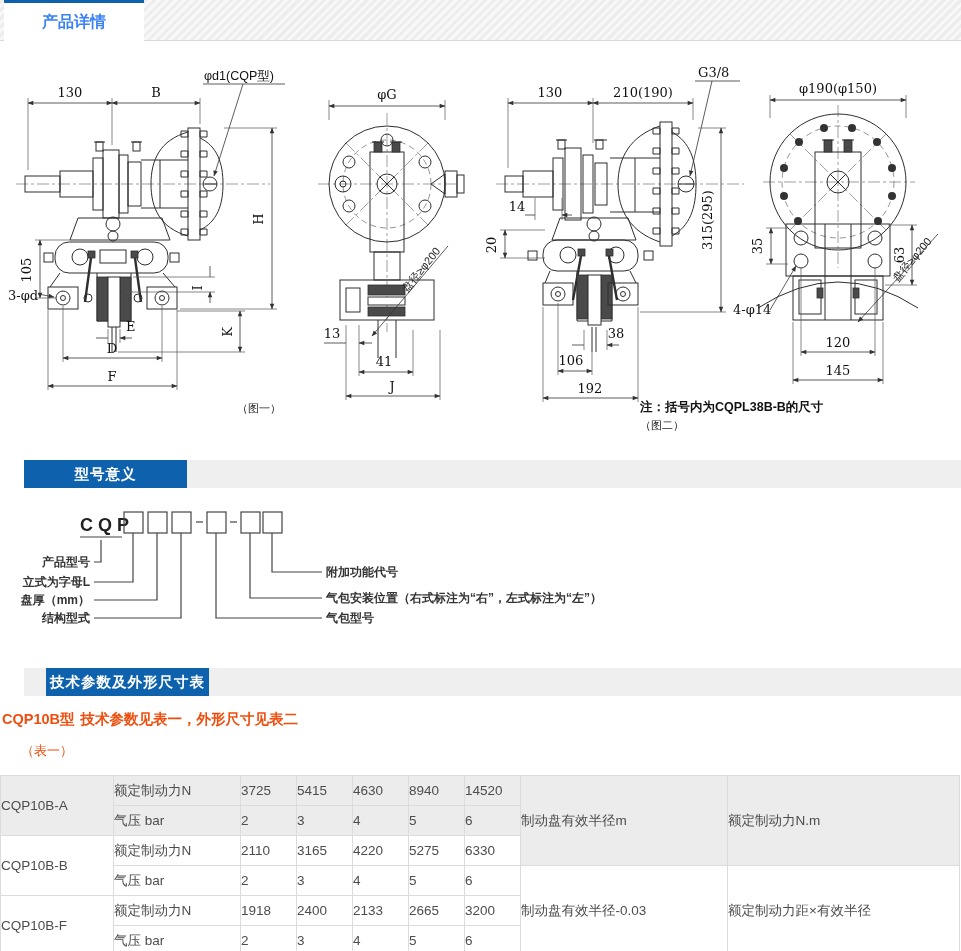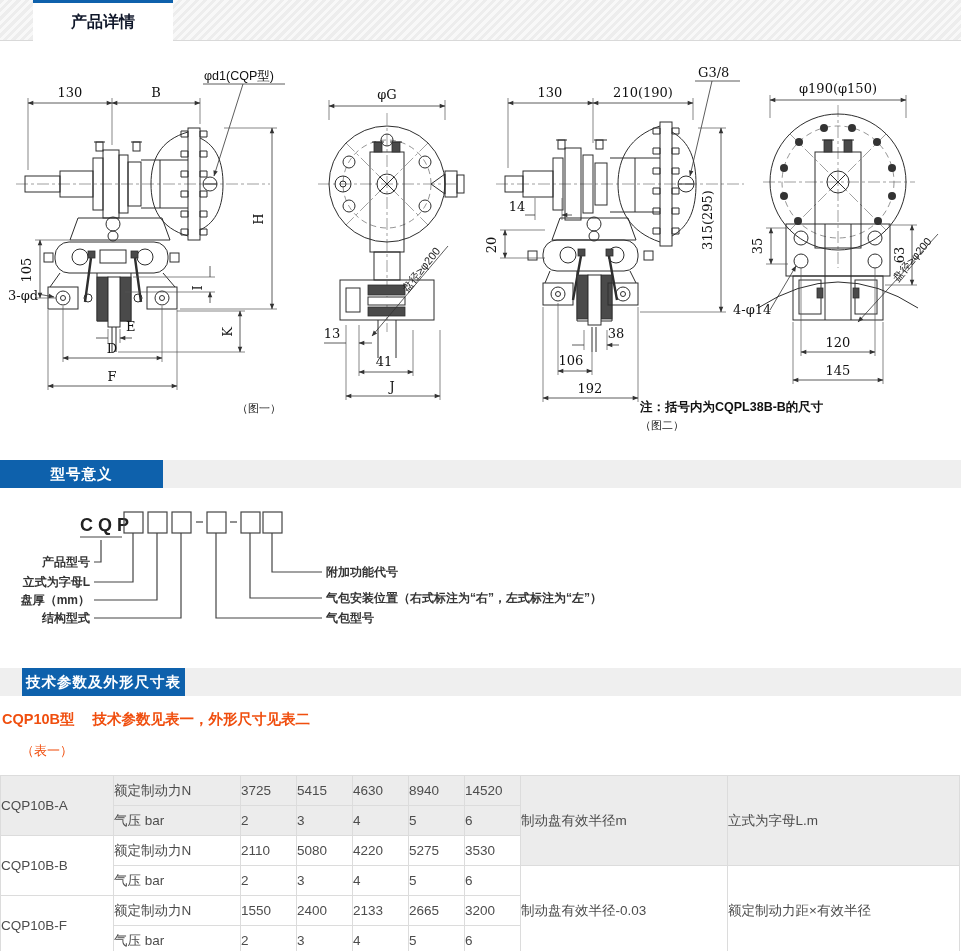--- a/index.html
+++ b/index.html
@@ -1,21 +1,21 @@
 <!DOCTYPE html>
 <html><head>
 <meta charset="utf-8">
 <style>
   html,body{margin:0;padding:0;background:#fff;}
   body{width:961px;font-family:"Liberation Sans",sans-serif;color:#333;}
   
   .top-strip{position:relative;height:41px;background:repeating-linear-gradient(135deg,#ededed 0 3px,#f8f8f8 3px 6px);border-bottom:1px solid #d9d9d9;box-sizing:border-box;}
-  .top-tab{position:absolute;left:33px;top:0;width:140px;height:41px;background:#fff;border-top:3px solid #0e61ac;box-sizing:border-box;display:flex;align-items:center;justify-content:center;font-size:16px;font-weight:bold;color:#0f172a;}
+  .top-tab{position:absolute;left:4px;top:0;width:140px;height:41px;background:#fff;border-top:3px solid #0e61ac;box-sizing:border-box;display:flex;align-items:center;justify-content:center;font-size:16px;font-weight:bold;color:#3b82f6;}
   
-  .section-bar{height:28px;background:#efefef;display:flex;align-items:center;}
+  .section-bar{height:28px;background:#efefef;display:flex;align-items:center;margin-left:24px;}
   .section-bar .blue{width:163px;height:100%;background:#0e61ac;color:#fff;font-size:14.5px;font-weight:bold;display:flex;align-items:center;justify-content:center;letter-spacing:1px;}
   .bar2{margin-top:10px;padding-left:22px;}
   
   svg{display:block;}
   .ln{stroke:#2e2e2e;stroke-width:1;fill:none;}
   .lv{stroke:#2e2e2e;stroke-width:2.4;fill:none;}
   .dk{fill:#4a4a4a;stroke:#2e2e2e;stroke-width:0.8;}
   .wf{fill:#fff;stroke:#2e2e2e;stroke-width:1;}
   .cl{stroke:#777;stroke-width:0.7;stroke-dasharray:12 3 3 3;fill:none;}
   .dc{stroke:#666;stroke-width:0.7;stroke-dasharray:6 4;fill:none;}
@@ -23,21 +23,21 @@
   .ext{stroke:#555;stroke-width:0.7;fill:none;}
   .dt{font-family:"DejaVu Serif",serif;font-size:13px;fill:#111;}
   .zh{font-family:"Liberation Sans",sans-serif;font-size:12.5px;fill:#111;}
   .zs{font-family:"Liberation Sans",sans-serif;font-size:11px;fill:#222;}
   .zb{font-family:"Liberation Sans",sans-serif;font-size:12.5px;font-weight:bold;fill:#111;}
   .mk{font-family:"Liberation Sans",sans-serif;font-size:12px;font-weight:600;fill:#333;}
   .cqp{font-family:"Liberation Sans",sans-serif;font-size:18px;font-weight:bold;fill:#222;letter-spacing:5px;}
   .mline{stroke:#444;stroke-width:1.2;fill:none;}
   
   .intro{margin:14px 0 0 2px;font-size:14.5px;font-weight:bold;color:#f04e0e;}
-  .intro .sp{margin-left:18px;}
+  .intro .sp{margin-left:6px;}
   .table-tag{margin-top:13px;padding-left:21px;font-size:13px;color:#f04e0e;}
   
   table.tech{border-collapse:collapse;width:959px;margin-top:15px;table-layout:fixed;font-size:13.5px;color:#4d4d4d;}
   table.tech td{border:1px solid #dcdcdc;height:29px;vertical-align:middle;padding:0;}
   td.g{background:#ececec;}
 </style>
 </head>
 <body>
 
 <div class="top-strip">
@@ -362,53 +362,53 @@
   <tbody>
     <tr>
       <td class="g" rowspan="2">CQP10B-A</td>
       <td class="g">额定制动力N</td>
       <td class="g">3725</td>
       <td class="g">5415</td>
       <td class="g">4630</td>
       <td class="g">8940</td>
       <td class="g">14520</td>
       <td class="g" rowspan="3">制动盘有效半径m</td>
-      <td class="g" rowspan="3">立式为字母L.m</td>
+      <td class="g" rowspan="3">额定制动力N.m</td>
     </tr>
     <tr>
       <td class="g">气压 bar</td>
       <td class="g">2</td>
       <td class="g">3</td>
       <td class="g">4</td>
       <td class="g">5</td>
       <td class="g">6</td>
     </tr>
     <tr>
       <td rowspan="2">CQP10B-B</td>
       <td>额定制动力N</td>
       <td>2110</td>
-      <td>5080</td>
+      <td>3165</td>
       <td>4220</td>
       <td>5275</td>
-      <td>3530</td>
+      <td>6330</td>
     </tr>
     <tr>
       <td>气压 bar</td>
       <td>2</td>
       <td>3</td>
       <td>4</td>
       <td>5</td>
       <td>6</td>
       <td rowspan="3">制动盘有效半径-0.03</td>
       <td rowspan="3">额定制动力距×有效半径</td>
     </tr>
     <tr>
       <td rowspan="2">CQP10B-F</td>
       <td>额定制动力N</td>
-      <td>1550</td>
+      <td>1918</td>
       <td>2400</td>
       <td>2133</td>
       <td>2665</td>
       <td>3200</td>
     </tr>
     <tr>
       <td>气压 bar</td>
       <td>2</td>
       <td>3</td>
       <td>4</td>

